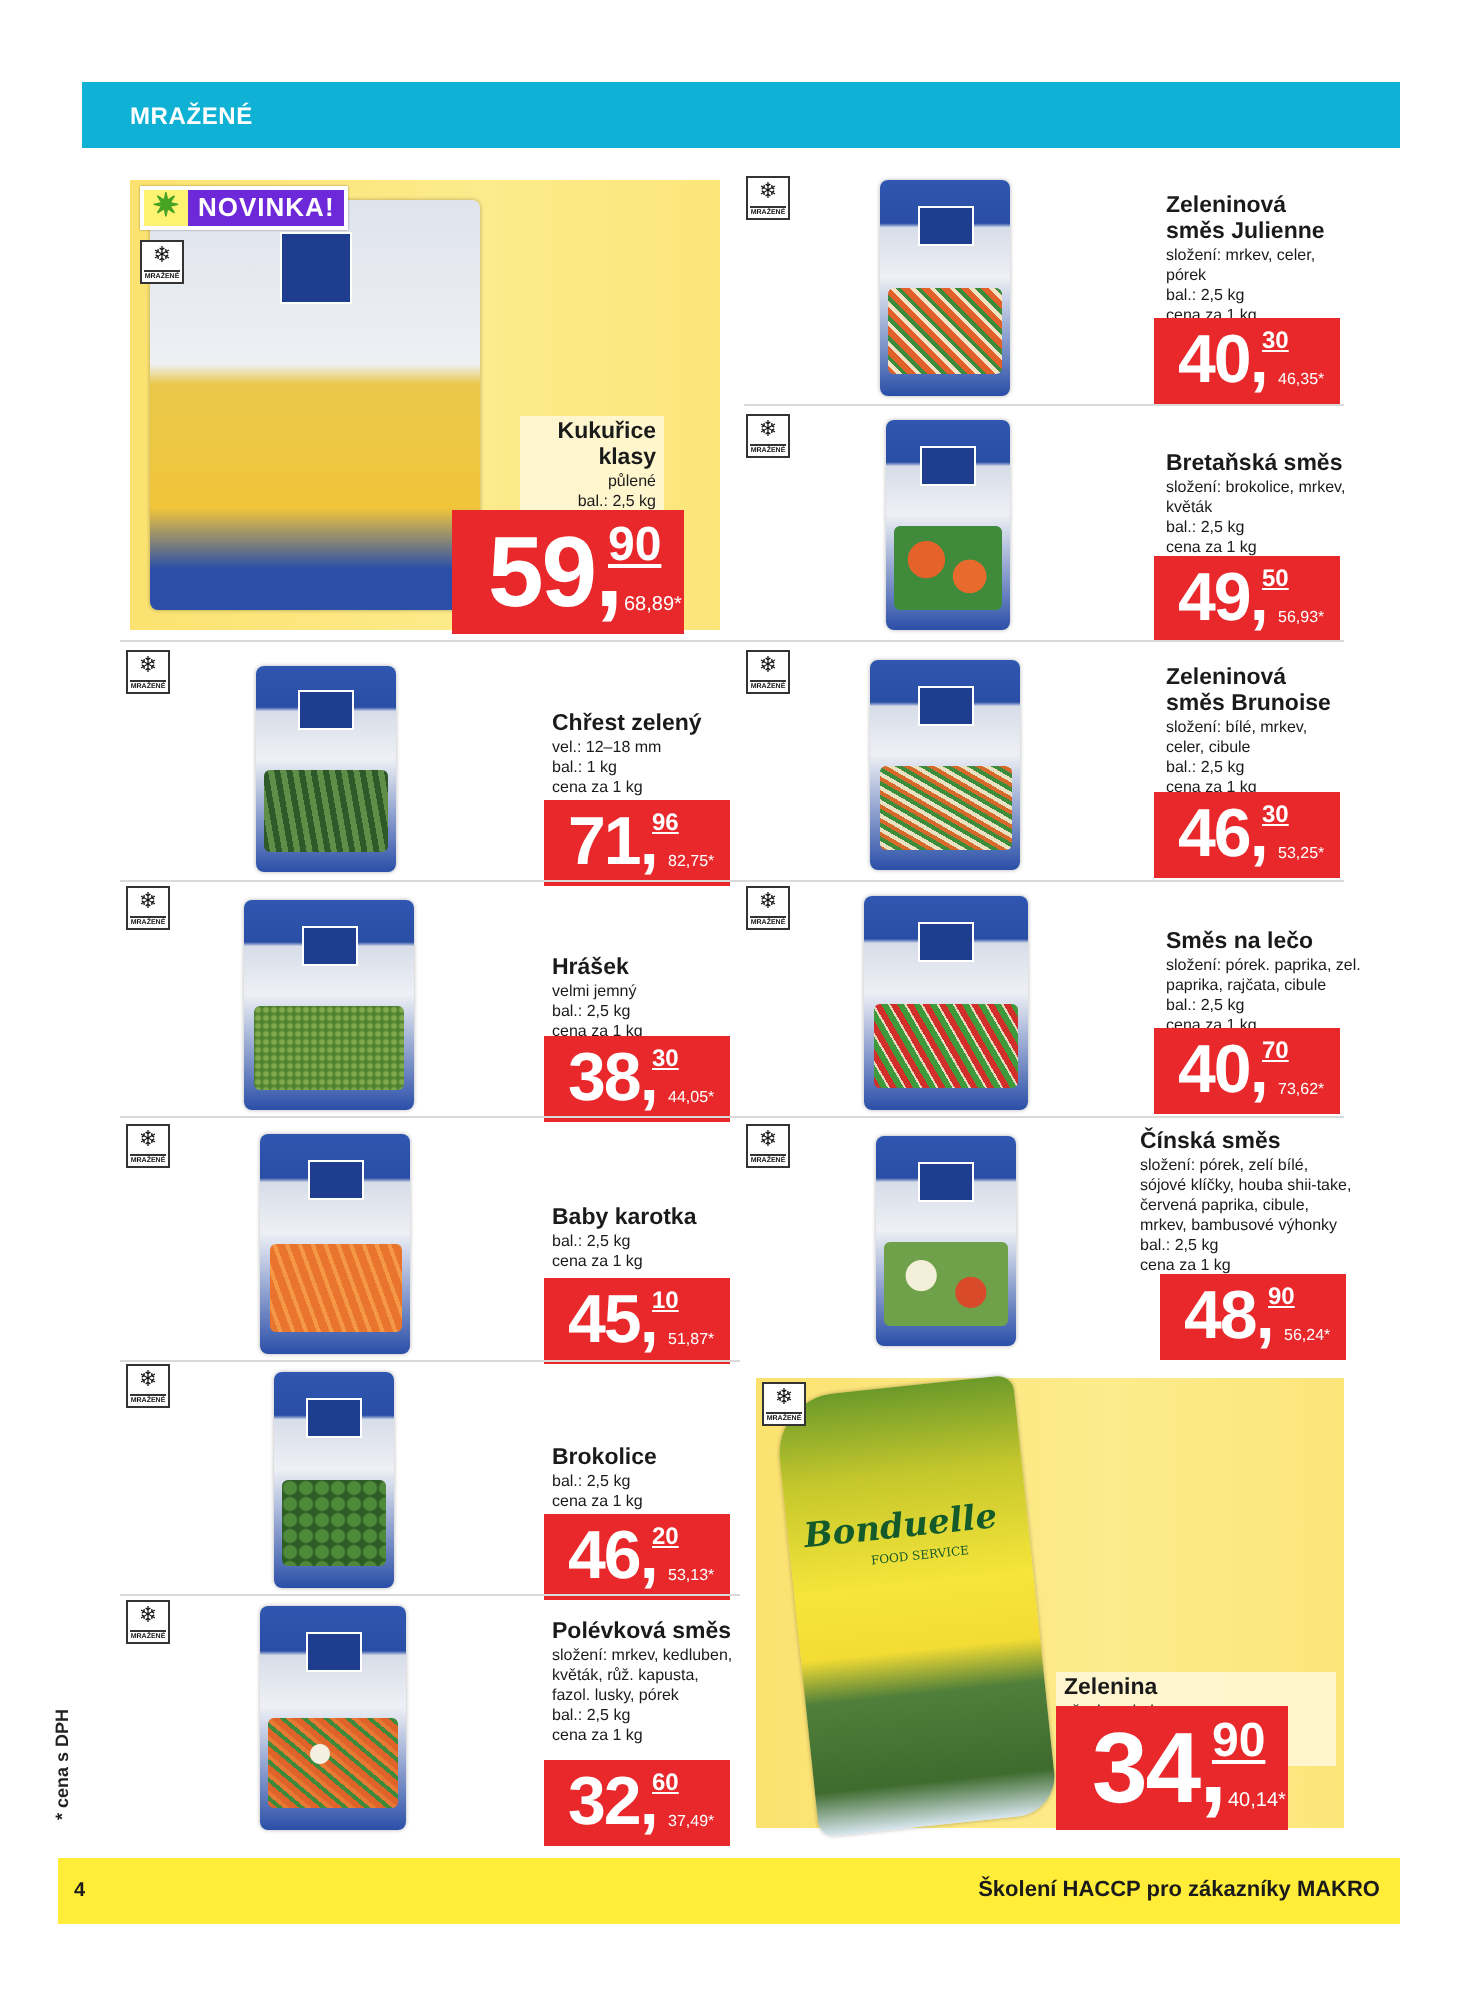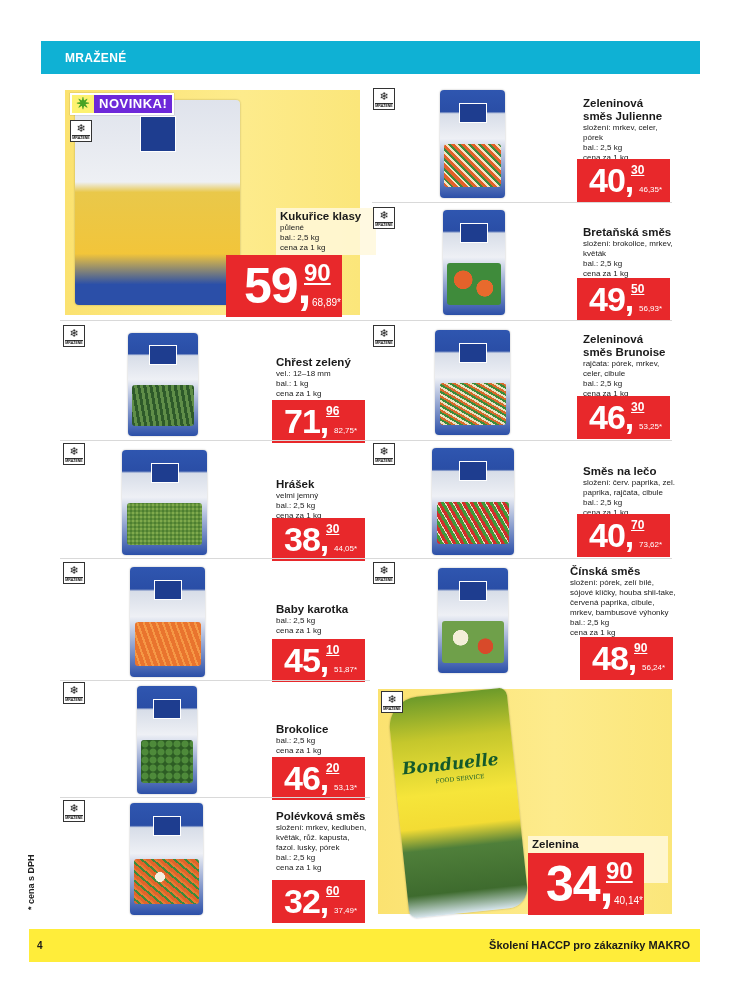--- a/index.html
+++ b/index.html
@@ -63,21 +63,21 @@
   <div class="logo" style="top:8%; width:36px; height:36px;"></div>
 </div>
 <div class="novinka">
   <span class="star">✷</span>
   <span class="txt">NOVINKA!</span>
 </div>
 <div class="frozen-icon" style="left:70px; top:120px;">
     <span class="flake">❄</span>
     <span class="lbl">MRAŽENÉ</span>
   </div>
-<div class="info featured-info" style="left:276px; top:208px; width:100px;">
+<div class="info featured-info" style="left:260px; top:208px; width:72px;text-align:right;">
   <div class="name">Kukuřice klasy</div>
   <div class="line">půlené</div>
   <div class="line">bal.: 2,5 kg</div>
   <div class="line">cena za 1 kg</div>
 </div>
 <div class="price lg" style="left:226px; top:255px;">
   <span class="whole">59,</span>
   <span class="cents">90</span>
   <span class="vat">68,89*</span>
 </div>
@@ -151,21 +151,21 @@
     <span class="flake">❄</span>
     <span class="lbl">MRAŽENÉ</span>
   </div>
 <div class="bag" style="left:435px; top:330px; width:75px; height:105px;">
   <div class="logo"></div>
     <div class="fill" style="background:repeating-linear-gradient(30deg,#d76a2a 0 2px,#e8e1c2 2px 4px,#3b8c3b 4px 6px);"></div>
 </div>
 <div class="info" style="left:583px; top:333px; width:110px;">
   <div class="name">Zeleninová</div>
   <div class="name">směs Brunoise</div>
-  <div class="line">rajčata: pórek, mrkev,</div>
+  <div class="line">složení: bílé, mrkev,</div>
   <div class="line">celer, cibule</div>
   <div class="line">bal.: 2,5 kg</div>
   <div class="line">cena za 1 kg</div>
 </div>
 <div class="price sm" style="left:577px; top:396px;">
   <span class="whole">46,</span>
     <span class="cents">30</span>
     <span class="vat">53,25*</span>
 </div>
 <div class="divider" style="left:60px; top:440px; width:612px;"></div>
@@ -193,21 +193,21 @@
 <div class="frozen-icon" style="left:373px; top:443px;">
     <span class="flake">❄</span>
     <span class="lbl">MRAŽENÉ</span>
   </div>
 <div class="bag" style="left:432px; top:448px; width:82px; height:107px;">
   <div class="logo"></div>
     <div class="fill" style="background:repeating-linear-gradient(60deg,#d22e2a 0 3px,#3f9a3b 3px 6px,#e8d8c2 6px 7px);"></div>
 </div>
 <div class="info" style="left:583px; top:465px; width:115px;">
   <div class="name">Směs na lečo</div>
-  <div class="line">složení: červ. paprika, zel.</div>
+  <div class="line">složení: pórek. paprika, zel.</div>
   <div class="line">paprika, rajčata, cibule</div>
   <div class="line">bal.: 2,5 kg</div>
   <div class="line">cena za 1 kg</div>
 </div>
 <div class="price sm" style="left:577px; top:514px;">
   <span class="whole">40,</span>
     <span class="cents">70</span>
     <span class="vat">73,62*</span>
 </div>
 <div class="divider" style="left:60px; top:558px; width:612px;"></div>

